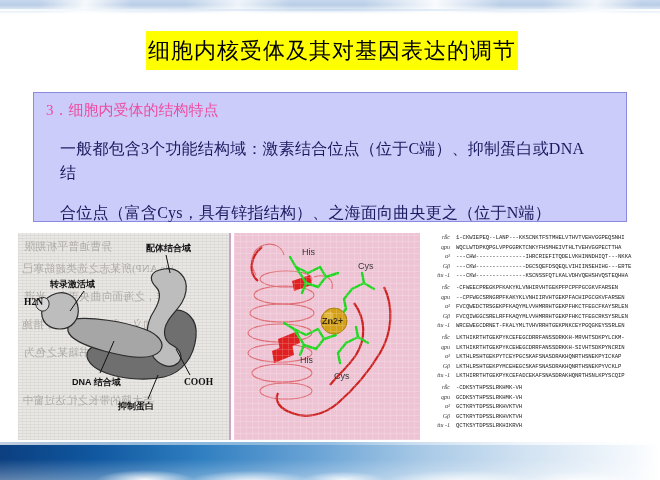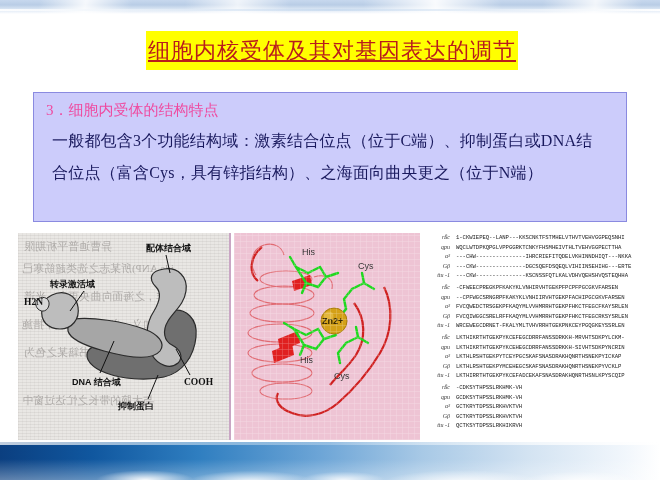--- a/index.html
+++ b/index.html
@@ -48,35 +48,35 @@
     position:absolute;left:0;top:0;width:100%;height:3px;
     background:linear-gradient(90deg,rgba(255,255,255,.75),rgba(255,255,255,.25),rgba(255,255,255,.9));
   }
 
   
   .title-bar{
     position:absolute;left:146px;top:31px;width:372px;height:39px;
     background:#ffff00;display:flex;align-items:center;justify-content:center;
   }
   .title-text{
-    color:#b91c1c;font-size:22px;font-weight:400;letter-spacing:1px;
-    white-space:nowrap;line-height:1;text-decoration:underline;
+    color:#000000;font-size:22px;font-weight:400;letter-spacing:1px;
+    white-space:nowrap;line-height:1;
   }
 
   
   .content-box{
     position:absolute;left:33px;top:92px;width:594px;height:130px;
     background:#ccccfb;border:1px solid #8a8ae0;box-sizing:border-box;
     padding:7px 10px 0 10px;
   }
   .sub-head{
     color:#ef4ba0;font-size:15px;line-height:21px;margin:0 0 3px 2px;white-space:nowrap;
   }
   .body-text{
-    color:#1a1a5e;font-size:16px;line-height:24px;margin:8px;
+    color:#1a1a5e;font-size:16px;line-height:24px;margin:16px;
     letter-spacing:.2px;
   }
 
   
   .fig-strip{position:absolute;left:18px;top:233px;width:628px;height:210px;}
 
   
   .fig-left{
     position:absolute;left:0;top:0;width:211px;height:207px;
     background:#e9e7e4;overflow:hidden;

